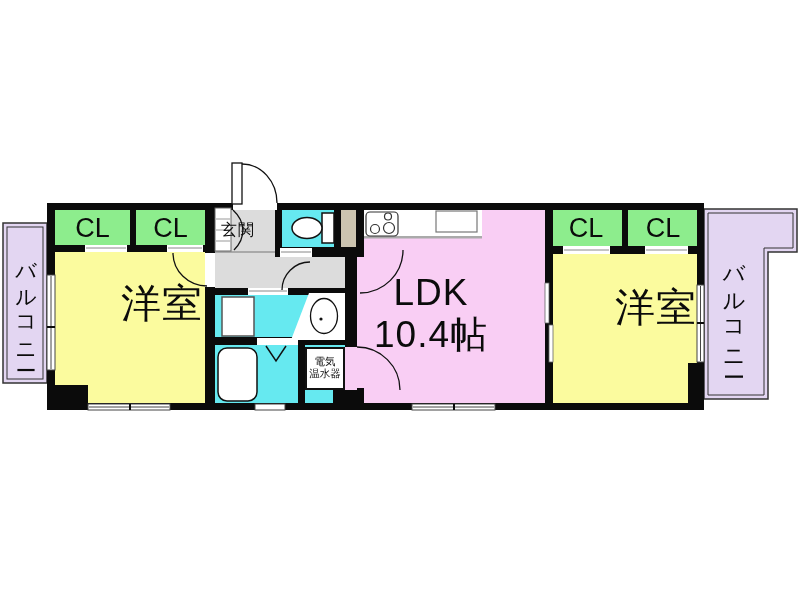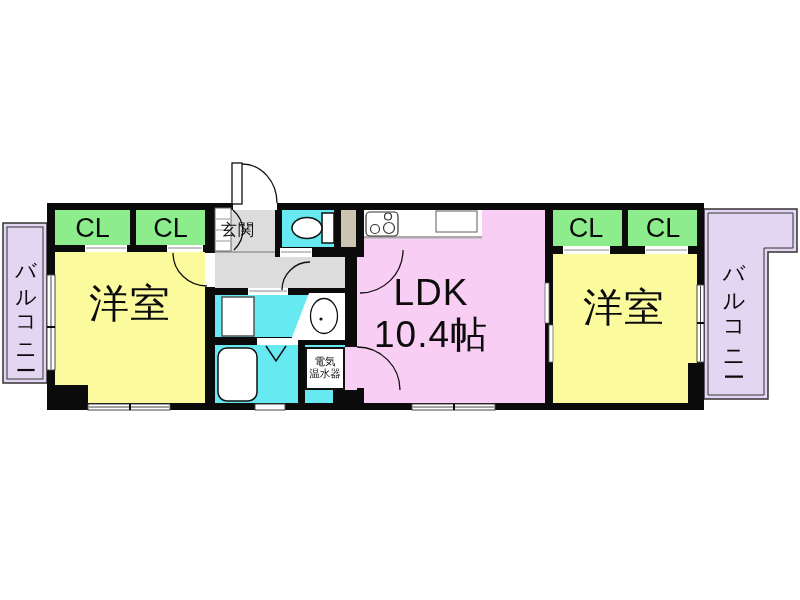--- a/index.html
+++ b/index.html
@@ -7,21 +7,21 @@
           font-family:"Liberation Sans","DejaVu Sans",sans-serif;color:#0b0b0b;}
   .room{position:absolute;}
   .fill-yellow{background:#FBFB9E;}
   .fill-green{background:#8DED8D;}
   .fill-pink{background:#F9CEF4;}
   .fill-cyan{background:#66E9F0;}
   .fill-gray{background:#DCDCDC;}
   .fill-tan{background:#CCC4B0;}
   svg.linework{position:absolute;left:0;top:0;pointer-events:none;}
   .lbl{position:absolute;z-index:5;text-align:center;white-space:nowrap;}
-  .lbl-room{font-size:40px;line-height:44px;letter-spacing:1px;font-weight:500;}
+  .lbl-room{font-size:40px;line-height:44px;letter-spacing:1px;font-weight:500;padding-left:32px;}
   .lbl-ldk{font-size:37px;line-height:42px;letter-spacing:1px;font-weight:500;}
   .lbl-cl{font-size:27px;line-height:27px;font-weight:500;}
   .lbl-genkan{font-size:16px;line-height:16px;font-weight:500;letter-spacing:1px;}
   .lbl-heater{font-size:10.5px;line-height:11.5px;font-weight:500;font-family:Liberation Serif, serif;}
   .lbl-balcony{writing-mode:vertical-rl;text-orientation:mixed;font-size:21px;
                letter-spacing:4px;font-weight:500;}
 </style>
 </head>
 <body>
 

